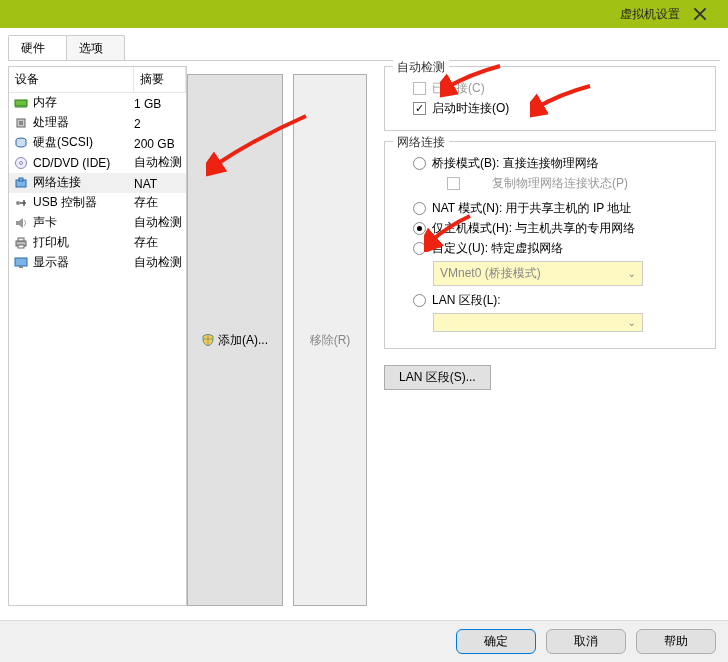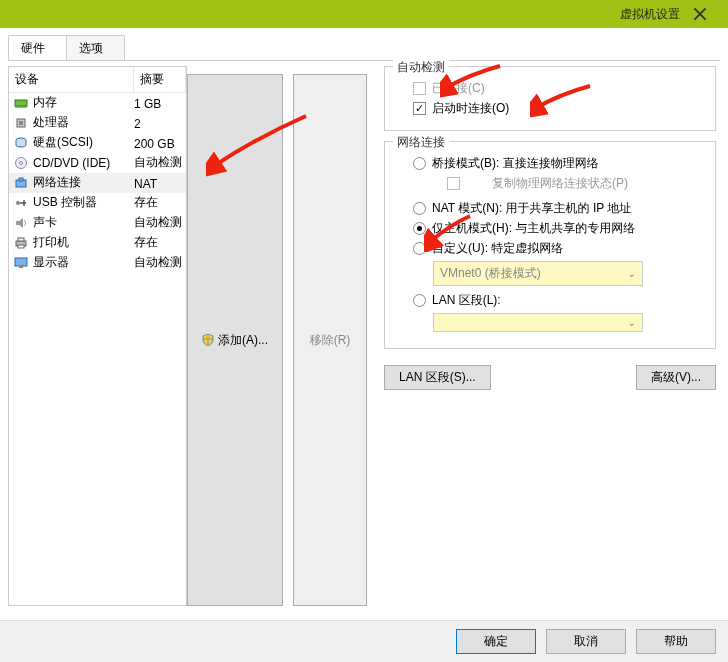--- a/index.html
+++ b/index.html
@@ -183,37 +183,37 @@
     width: 210px;
     display: flex;
     justify-content: space-between;
     align-items: center;
     margin: 4px 0 6px 34px;
     color: #888;
   }
   .select .arr { font-size: 10px; color:#888; }
   .right-buttons {
     display: flex;
-    justify-content: space-between;
+    justify-content: flex-start;
     gap: 10px;
     margin-top: 16px;
   }
   .footer {
     position: absolute;
     bottom: 0; left:0; right:0;
     border-top: 1px solid #ddd;
     padding: 8px 12px;
     display: flex;
     justify-content: flex-end;
     gap: 10px;
     background: #f0f0f0;
     height: 42px;
     align-items:center;
   }
-  .footer .btn { min-width: 80px; background:#e1e1e1; }
+  .footer .btn { min-width: 80px; background:#e1e1e1;border-radius:6px; }
   .footer .btn.primary { border: 1px solid #0078d7; }
 
   .arrow {
     position: absolute;
     pointer-events: none;
     z-index: 100;
   }
 </style>
 </head>
 <body>
@@ -411,21 +411,20 @@
           <span class="lbl">LAN 区段(L):</span>
         </div>
         <div class="select">
           <span></span>
           <span class="arr">⌄</span>
         </div>
       </div>
 
       <div class="right-buttons">
         <button class="btn">LAN 区段(S)...</button>
-        <button class="btn">高级(V)...</button>
       </div>
     </div>
   </div>
 </div>
 
 <div class="footer">
   <button class="btn primary">确定</button>
   <button class="btn">取消</button>
   <button class="btn">帮助</button>
 </div>

